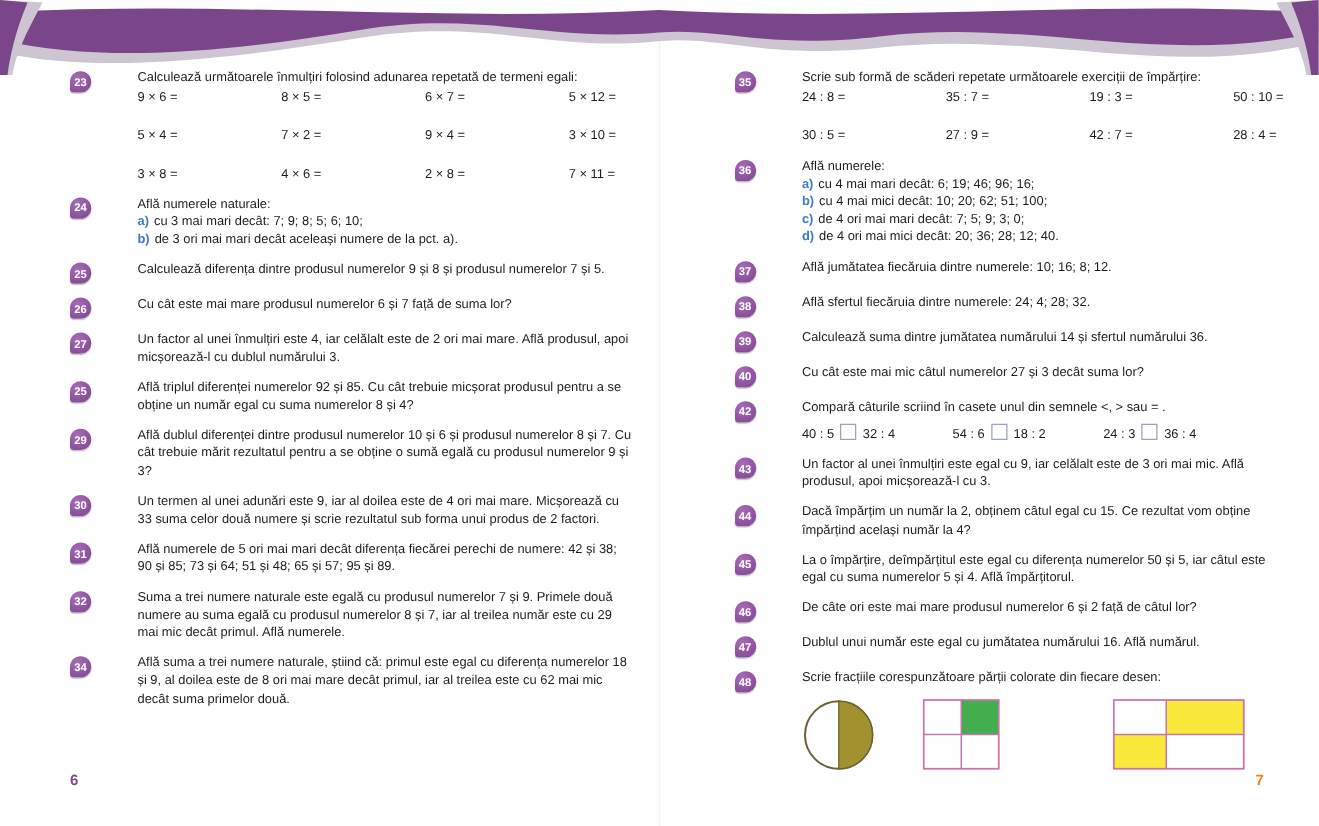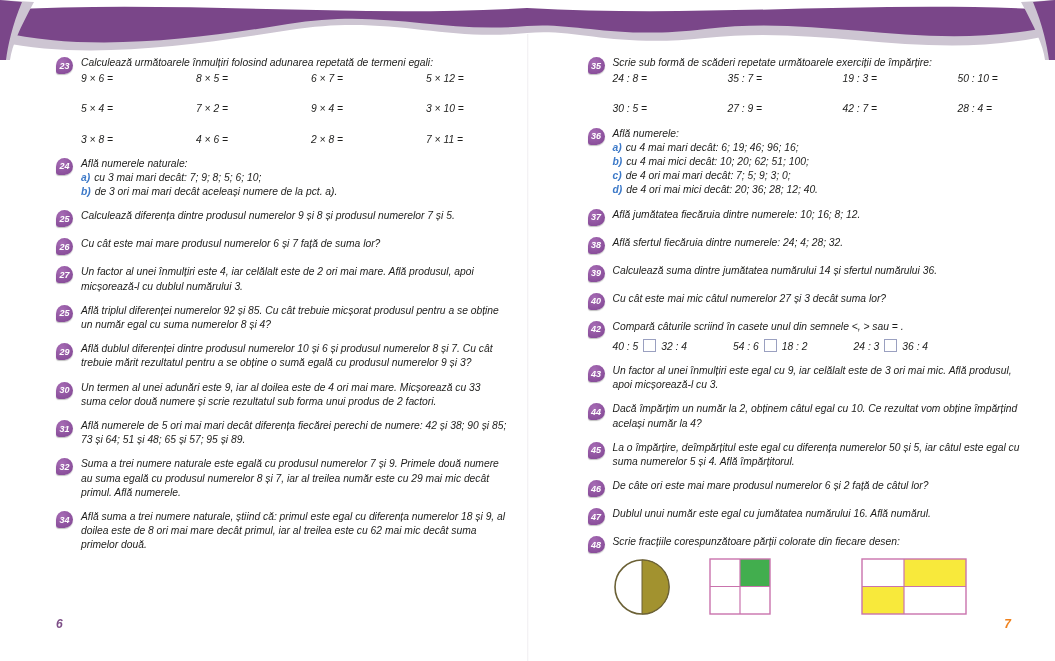--- a/index.html
+++ b/index.html
@@ -5,35 +5,35 @@
   html,body{margin:0;padding:0;}
   body{
     width:1055px;height:661px;position:relative;overflow:hidden;
     background:#ffffff;
     font-family:"Liberation Sans","DejaVu Sans",sans-serif;
     color:var(--text,#1d1d1b);
   }
   .band{position:absolute;top:0;left:0;display:block;}
   .gutter{position:absolute;left:527px;top:34px;bottom:0;width:2px;
     background:linear-gradient(to right, rgba(60,30,70,0.08), rgba(0,0,0,0));}
-  .spread{position:absolute;inset:0;display:flex;font-style:italic;}
+  .spread{position:absolute;inset:0;display:flex;}
   .page{width:527.5px;box-sizing:border-box;position:relative;padding-top:56px;}
   .page-left{padding-left:56px;padding-right:20px;}
   .page-right{padding-left:60px;padding-right:22px;}
   .ex-col{display:flex;flex-direction:column;gap:10px;}
   .exercise{display:flex;gap:8px;}
   .badge{
     flex:0 0 17px;width:17px;height:17px;margin-top:1px;
     border-radius:50% 50% 50% 3px;
     background:radial-gradient(circle at 35% 30%, #a76cb5, var(--badge,#8a4f9b) 70%);
     color:#ffffff;font-size:9px;font-weight:bold;
     display:flex;align-items:center;justify-content:center;
     box-shadow:0 1px 1px rgba(0,0,0,0.25);
   }
-  .ex-body{flex:1;font-size:10.3px;line-height:1.38;}
+  .ex-body{flex:1;font-size:10.3px;line-height:1.38;margin-left:29px;}
   .ex-grid{display:grid;grid-template-columns:repeat(4,99px);row-gap:2px;margin-top:2px;gap:16px;}
   .subitem{display:flex;gap:4px;}
   .sub-label{color:var(--label,#3c79c8);font-weight:bold;flex:0 0 auto;}
   .compare-row{display:flex;gap:46px;margin-top:5px;align-items:center;text-align:right;}
   .compare-pair{white-space:nowrap;}
   .answer-box{display:inline-block;width:11px;height:11px;border:1px solid var(--box-border,#9aa0c0);
     background:#fff;margin:0 5px;vertical-align:-2px;}
   .drawings{display:flex;gap:38px;margin-top:9px;align-items:flex-start;}
   .drawing{display:inline-block;line-height:0;}
   .drawing.rect-two-quarters{margin-left:52px;}
@@ -233,21 +233,21 @@
         </div>
         <div class="exercise">
           <span class="badge">43</span>
           <div class="ex-body">
             <div class="ex-text">Un factor al unei înmulțiri este egal cu 9, iar celălalt este de 3 ori mai mic. Află produsul, apoi micșorează-l cu 3.</div>
           </div>
         </div>
         <div class="exercise">
           <span class="badge">44</span>
           <div class="ex-body">
-            <div class="ex-text">Dacă împărțim un număr la 2, obținem câtul egal cu 10. Ce rezultat vom obține împărțind același număr la 4?</div>
+            <div class="ex-text">Dacă împărțim un număr la 2, obținem câtul egal cu 15. Ce rezultat vom obține împărțind același număr la 4?</div>
           </div>
         </div>
         <div class="exercise">
           <span class="badge">45</span>
           <div class="ex-body">
             <div class="ex-text">La o împărțire, deîmpărțitul este egal cu diferența numerelor 50 și 5, iar câtul este egal cu suma numerelor 5 și 4. Află împărțitorul.</div>
           </div>
         </div>
         <div class="exercise">
           <span class="badge">46</span>

